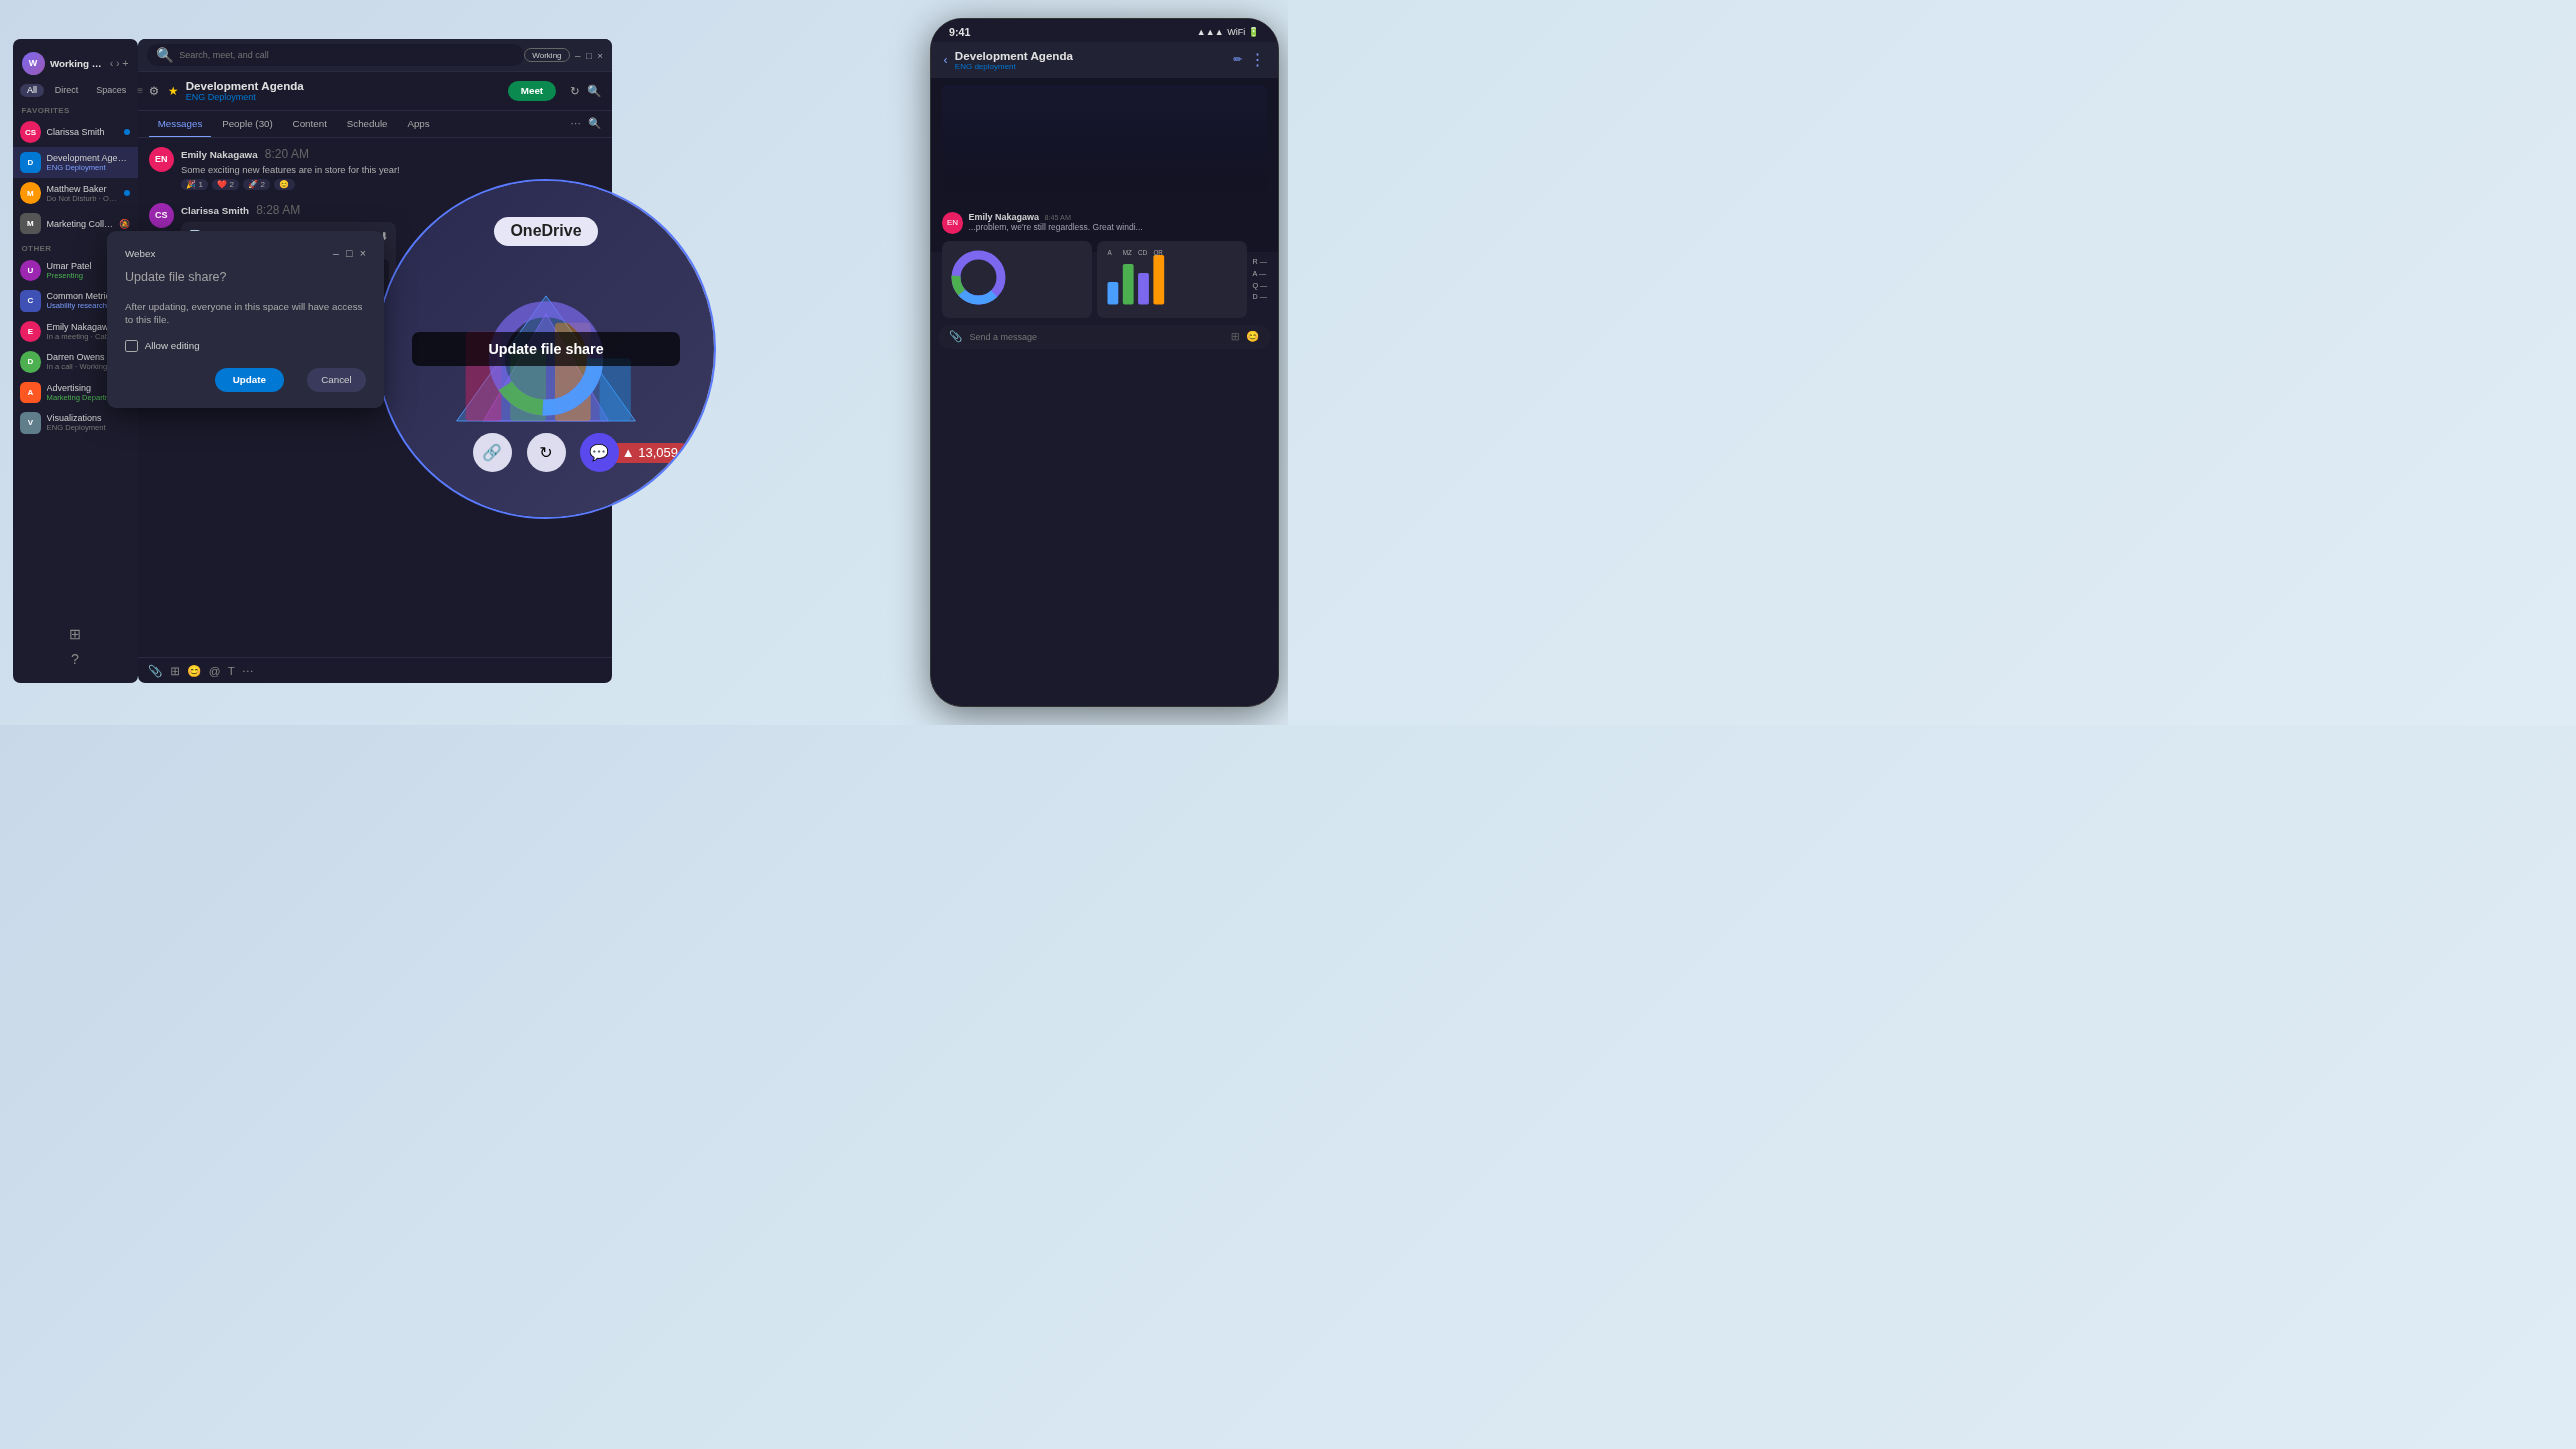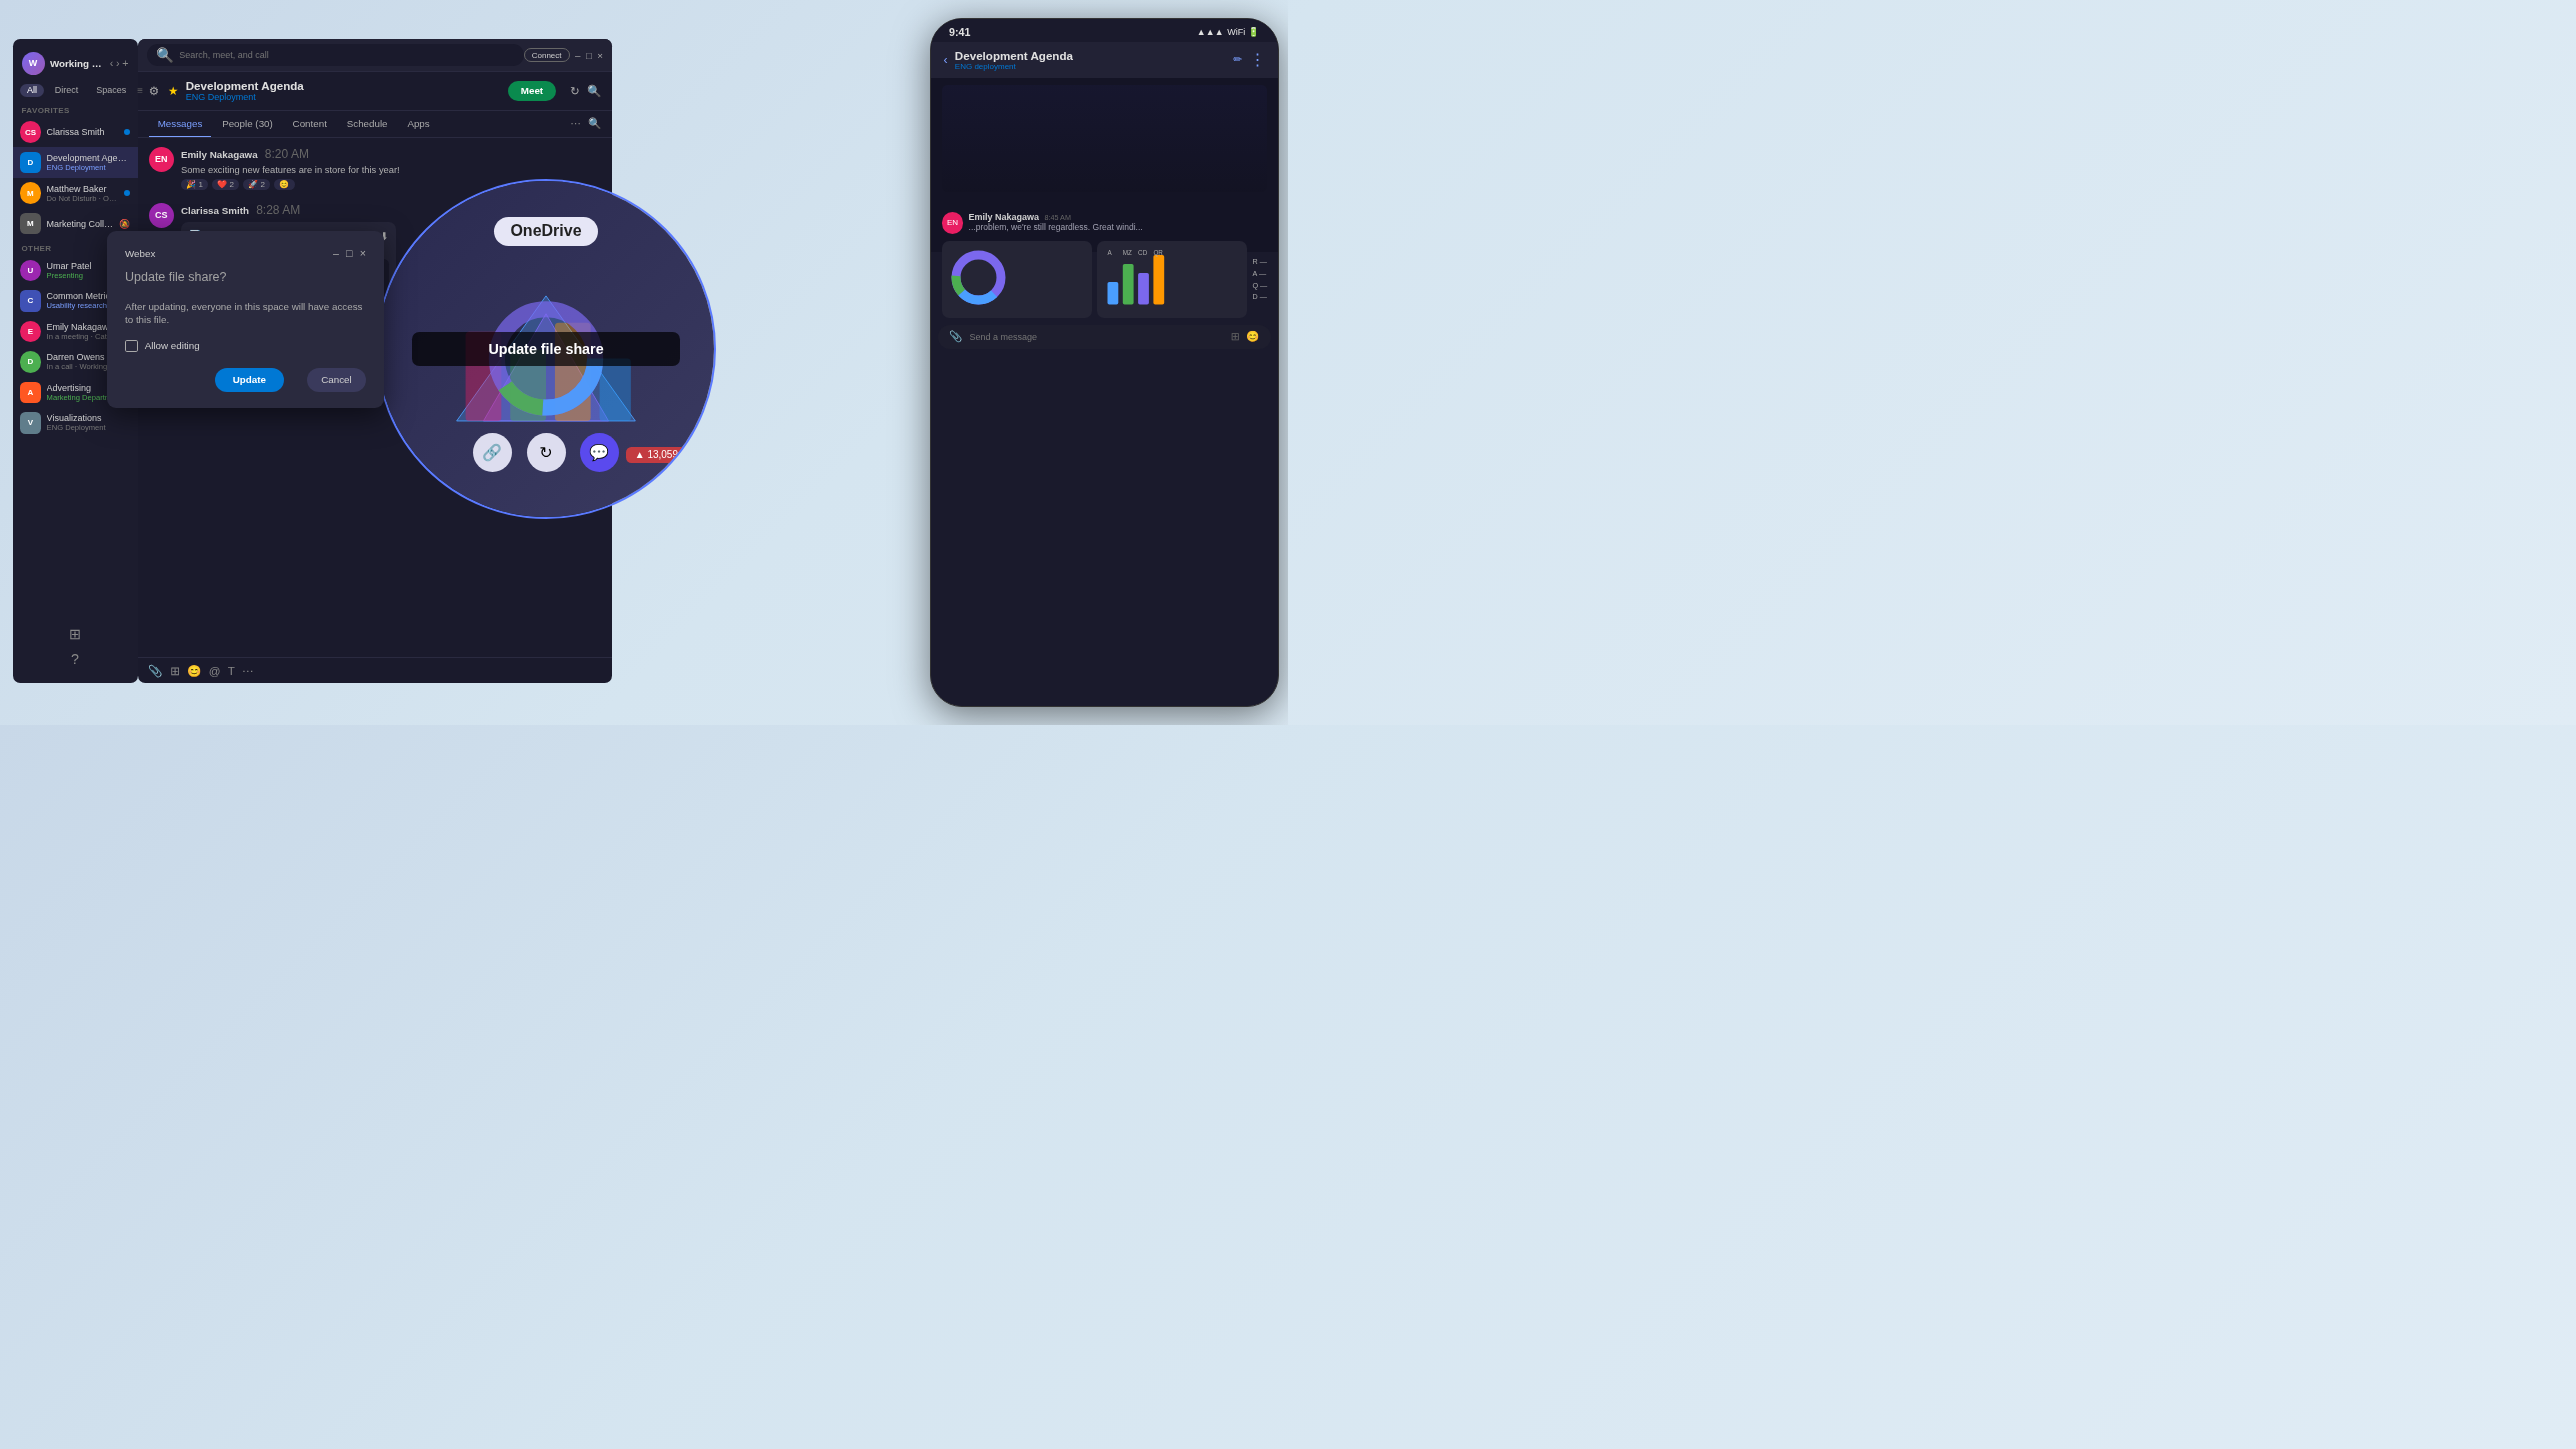--- a/index.html
+++ b/index.html
@@ -254,21 +254,21 @@
       z-index: 21;
     }
     .zoom-content {
       width: 100%; height: 100%;
       display: flex; align-items: center; justify-content: center;
       background: linear-gradient(135deg, #2a2a50 0%, #3a3a60 100%);
     }
     .zoom-overlay-label {
       position: absolute; bottom: 54px; right: 27px;
       background: rgba(220,60,60,0.85); color: white;
-      padding: 2.7px 9px; border-radius: 5.4px; font-size: 10px;
+      padding: 2.7px 9px; border-radius: 5.4px; font-size: 13px;
     }
     .zoom-actions {
       position: absolute;
       bottom: 45px;
       display: flex; gap: 14.3px;
       z-index: 22;
     }
     .zoom-action-btn {
       width: 39px; height: 39px; border-radius: 50%;
       background: rgba(240,240,255,0.9);
@@ -503,21 +503,21 @@
   </div>
 </div>
 
 <div class="chat-window">
 
   <div class="chat-titlebar">
     <div class="chat-titlebar-search">
       <span>🔍</span>
       <input type="text" placeholder="Search, meet, and call" style="">
     </div>
-    <button class="connect-btn">Connect</button>
+    <button class="connect-btn">Working</button>
     <div class="wc-controls">
       <span>–</span>
       <span>□</span>
       <span>×</span>
     </div>
   </div>
 
   <div class="chat-header">
     <span style="color:#aaa;font-size:11.6px;margin-right:1.8px">⚙</span>
     <span style="color:#ffcc00;font-size:11.6px">★</span>

